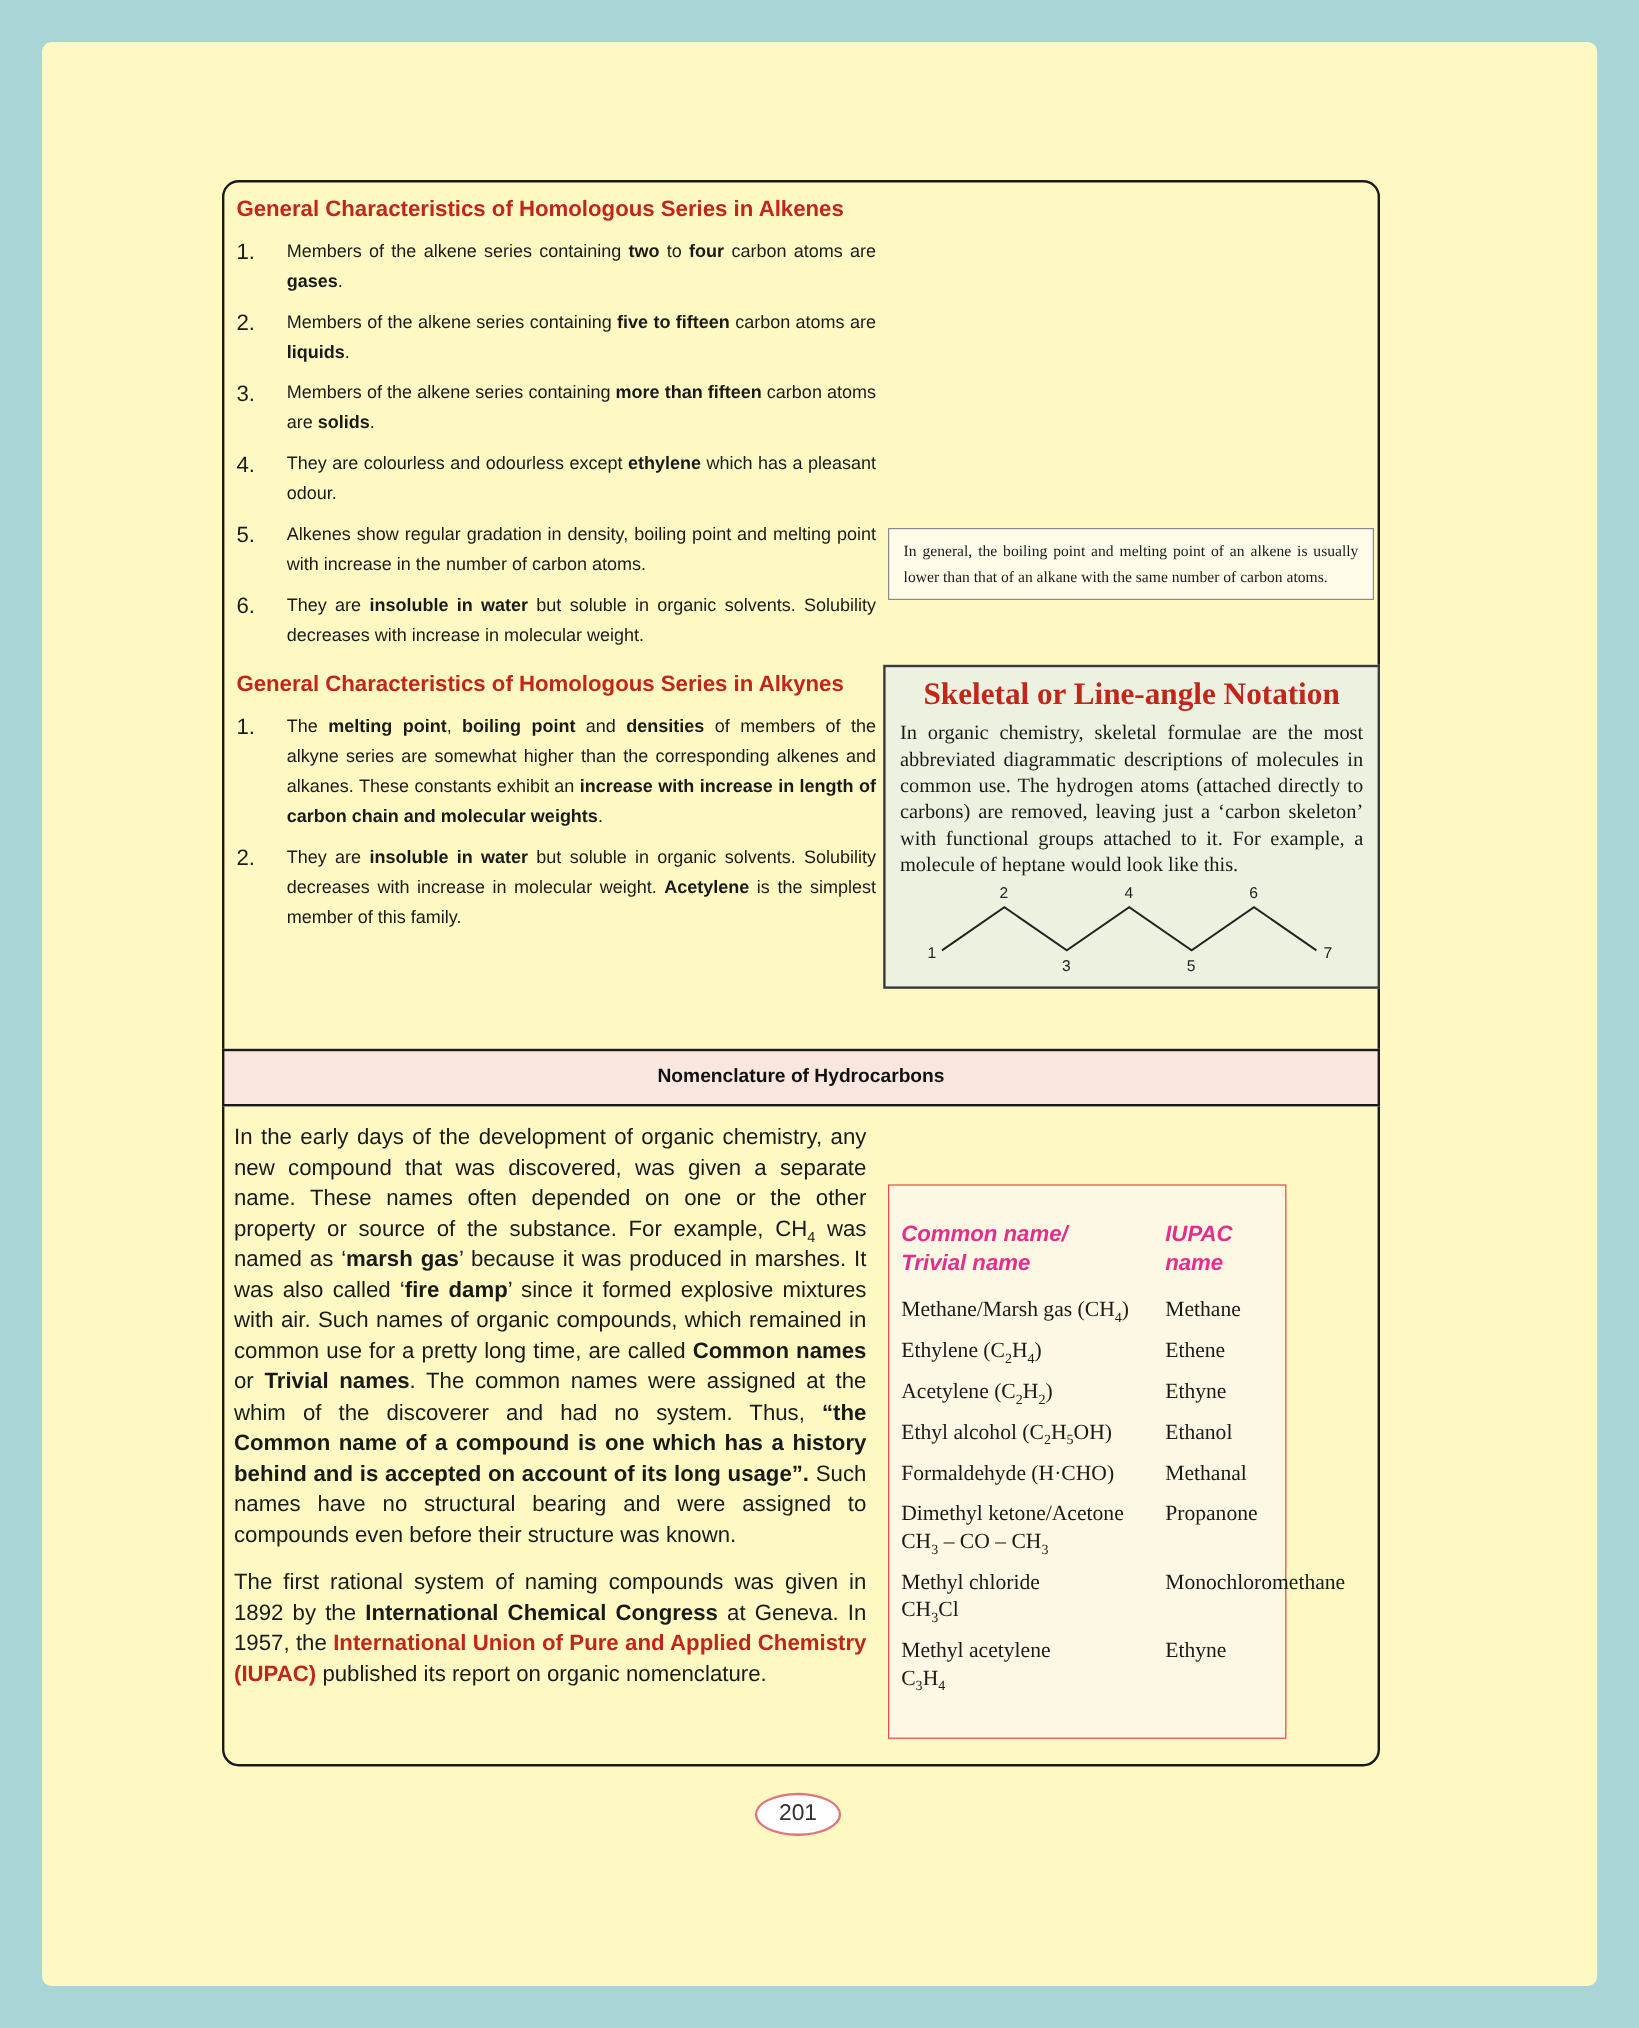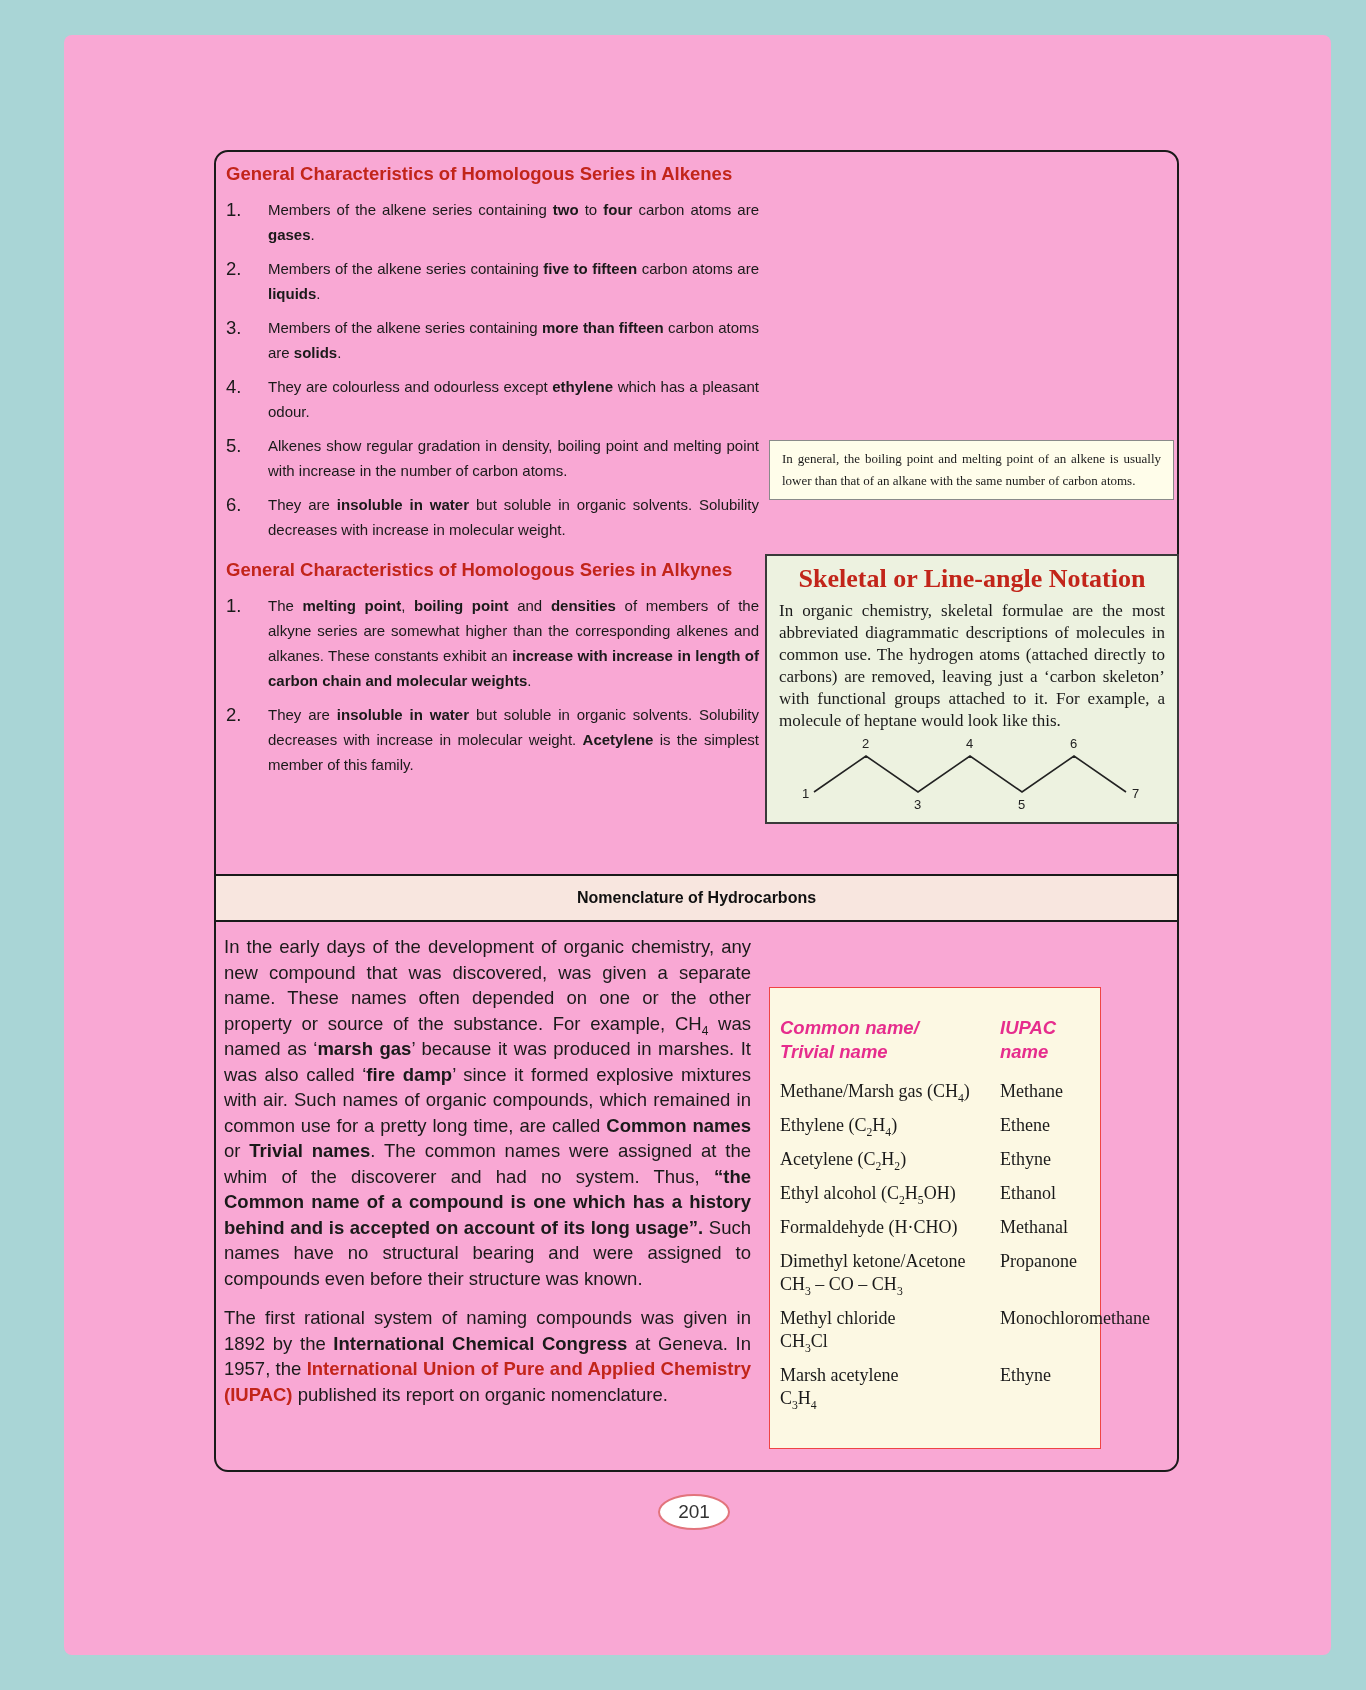--- a/index.html
+++ b/index.html
@@ -5,21 +5,21 @@
   html,body{margin:0;padding:0;}
   body{
     width:1366px;height:1690px;
     background:#a9d5d6;
     position:relative;
     font-family:"Liberation Sans", sans-serif;
     color:#1a1a1a;
   }
   .sheet{
     position:absolute;left:35px;top:35px;right:35px;bottom:35px;
-    background:#f9a8d4;border-radius:8px;margin-left:29px;
+    background:#fef9c3;border-radius:8px;
   }
   .main-box{
     position:absolute;left:150px;top:115px;width:965px;height:1322px;
     border:2px solid #1a1a1a;border-radius:14px;
     box-sizing:border-box;
   }
   
   .col-left-top{
     position:absolute;left:10px;top:10px;width:533px;
   }
@@ -208,21 +208,21 @@
       </div>
       <div class="t-row">
         <div class="t-c1"><span>Dimethyl ketone/Acetone</span><br><span>CH</span><sub>3</sub><span> – CO – CH</span><sub>3</sub></div>
         <div class="t-c2">Propanone</div>
       </div>
       <div class="t-row">
         <div class="t-c1"><span>Methyl chloride</span><br><span>CH</span><sub>3</sub><span>Cl</span></div>
         <div class="t-c2">Monochloromethane</div>
       </div>
       <div class="t-row">
-        <div class="t-c1"><span>Marsh acetylene</span><br><span>C</span><sub>3</sub><span>H</span><sub>4</sub></div>
+        <div class="t-c1"><span>Methyl acetylene</span><br><span>C</span><sub>3</sub><span>H</span><sub>4</sub></div>
         <div class="t-c2">Ethyne</div>
       </div>
     </div>
 
   </div>
 
   <div class="page-oval">
     <span>201</span>
   </div>
 

